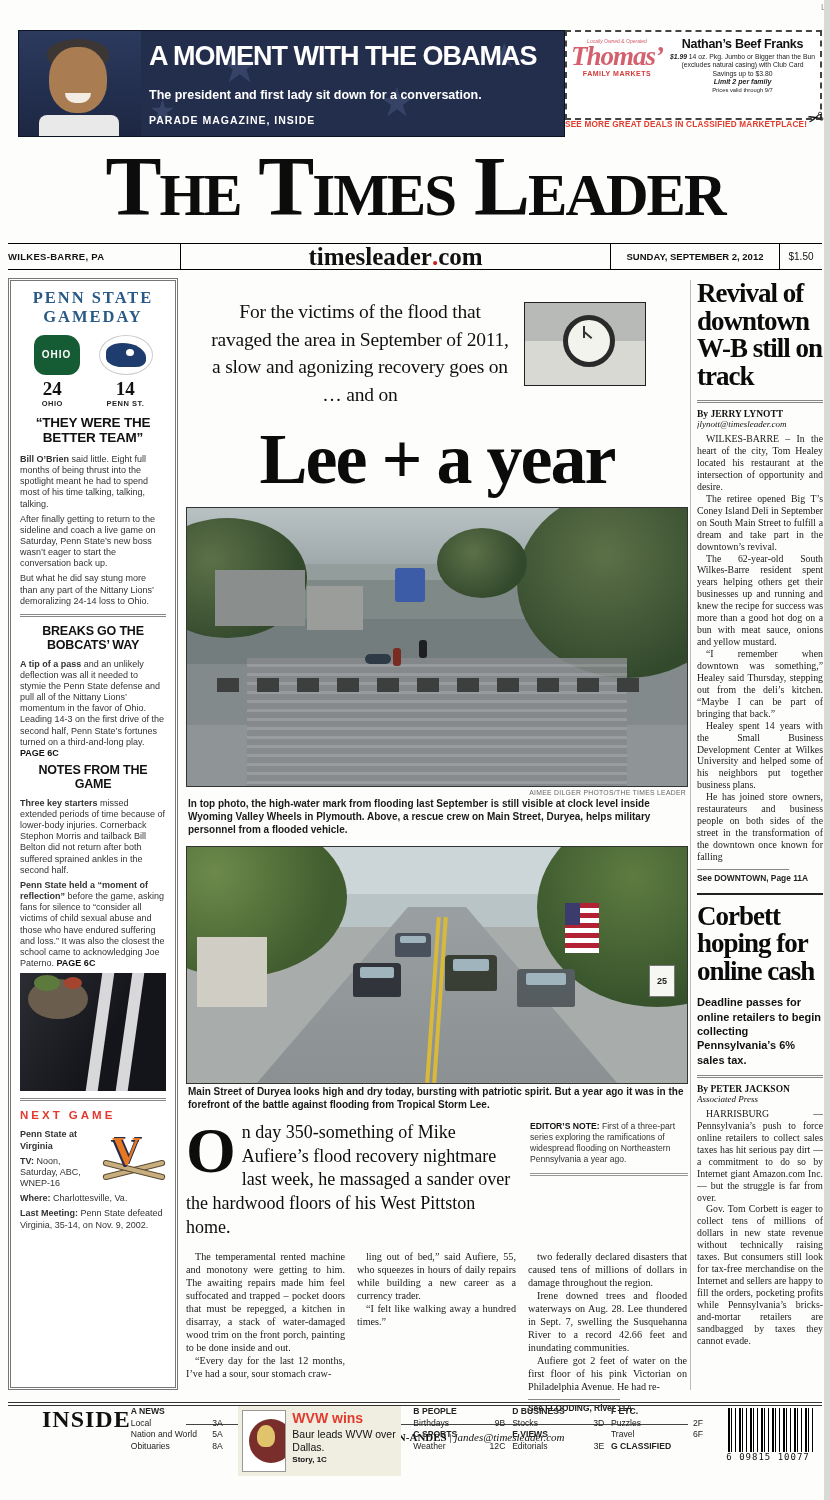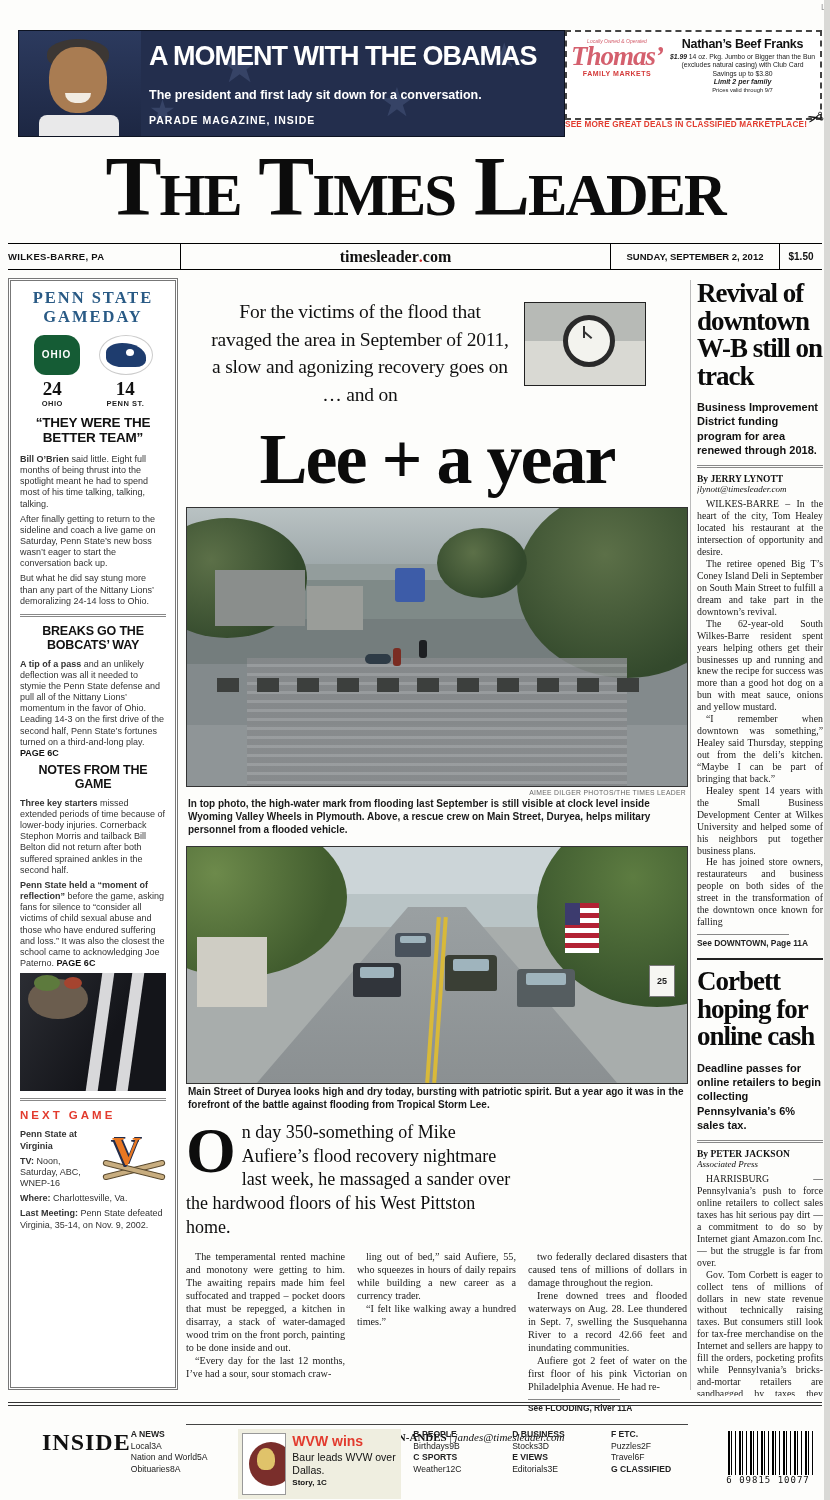--- a/index.html
+++ b/index.html
@@ -33,23 +33,23 @@
   .coupon-tiny{font-size:5.8px;}
   .scissors{position:absolute;right:-4px;bottom:-12px;font-size:20px;transform:scaleX(-1) rotate(15deg);color:#111;background:transparent;}
   .coupon-note{left:565px;top:120px;width:256px;font-size:8.2px;font-weight:bold;color:#e23b2e;letter-spacing:.2px;}
   .corner-mark{right:4px;top:2px;font-size:9px;color:#999;}
 
   
   .masthead{left:0;top:142px;width:830px;text-align:center;font-family:"Liberation Serif",serif;font-weight:bold;font-variant:small-caps;font-size:84px;line-height:1.06;letter-spacing:-2px;color:#0c0c0c;}
   .dateline{left:8px;top:243px;width:814px;height:25px;border-top:1.5px solid #000;border-bottom:1.5px solid #000;display:flex;align-items:center;}
   .dl-cell{height:100%;display:flex;align-items:center;}
   .dl-left{width:172px;font-size:9.5px;font-weight:bold;letter-spacing:.3px;}
-  .dl-mid{flex:1;justify-content:center;border-left:1px solid #000;border-right:1px solid #000;font-family:"Liberation Serif",serif;font-weight:bold;font-size:16px;}
+  .dl-mid{flex:1;justify-content:center;border-left:1px solid #000;border-right:1px solid #000;font-family:"Liberation Serif",serif;font-weight:bold;font-size:25px;}
   .dl-date{width:168px;justify-content:center;font-size:9.5px;font-weight:bold;}
-  .dl-price{width:42px;justify-content:center;border-left:1px solid #000;font-size:10px;font-weight:bold;}
+  .dl-price{width:42px;justify-content:center;border-left:1px solid #000;font-size:10px;font-weight:normal;}
   .reddot{color:#cc2222;}
 
   
   .sidebar{left:8px;top:278px;width:170px;height:1112px;border:3px double #777;background:#fff;padding:8px 9px;box-sizing:border-box;font-size:9px;line-height:1.24;color:#333;overflow:hidden;}
   .sb-title{text-align:center;font-family:"Liberation Serif",serif;font-weight:bold;font-size:16.5px;letter-spacing:2px;color:#295a85;line-height:1.15;}
   .sb-logos{display:flex;justify-content:space-around;align-items:center;margin:8px 4px 2px;}
   .logo-ohio{width:46px;height:40px;background:#155c35;border-radius:10px 14px 12px 12px;color:#fff;font-weight:bold;font-size:10px;display:flex;align-items:center;justify-content:center;letter-spacing:1px;}
   .logo-psu{width:52px;height:38px;background:#fff;border-radius:50%;position:relative;border:1px solid #ccc;overflow:hidden;}
   .psu-lion{position:absolute;left:6px;top:7px;width:40px;height:24px;background:#1e3c6e;border-radius:60% 90% 40% 60%;}
   .psu-eye{position:absolute;left:26px;top:13px;width:8px;height:7px;background:#fff;border-radius:50%;}
@@ -129,26 +129,26 @@
   .r-head{font-family:"Liberation Serif",serif;font-weight:bold;font-size:27px;line-height:1.02;letter-spacing:-1px;color:#0b0b0b;margin:2px 0 10px;}
   .r-sub{font-size:11px;font-weight:bold;line-height:1.3;color:#111;margin-bottom:8px;}
   .r-rule{border-top:3px double #888;margin:6px 0;}
   .r-by{font-family:"Liberation Serif",serif;font-weight:bold;font-size:9.5px;}
   .r-em{font-family:"Liberation Serif",serif;font-style:italic;font-size:9px;margin-bottom:4px;}
   .r-body{font-family:"Liberation Serif",serif;font-size:9.8px;line-height:1.22;text-align:justify;color:#181818;}
   .r-body p{margin:0;text-indent:9px;}
   .story-div{border-top:2px solid #222;margin:10px 0 8px;}
 
   
-  .footer{left:8px;top:1402px;width:814px;height:90px;border-top:4px double #333;padding-top:23px;box-sizing:border-box;}
+  .footer{left:8px;top:1402px;width:814px;height:90px;border-top:4px double #333;padding-top:0;box-sizing:border-box;}
   .f-flex{display:flex;align-items:flex-start;}
   .f-inside{width:96px;padding-left:34px;font-family:"Liberation Serif",serif;font-weight:bold;font-size:24px;letter-spacing:1px;}
   .f-col{font-size:8.6px;line-height:1.35;color:#222;}
   .f-col .h{font-weight:bold;}
-  .f-row{display:flex;width:92px;}
+  .f-row{display:flex;width:92px;justify-content:space-between;}
   .wvw{width:178px;height:70px;background:#efeee0;display:flex;margin:0 12px;padding:4px;box-sizing:border-box;}
   .wvw-img{width:56px;height:60px;background:#fff;border:1px solid #999;position:relative;overflow:hidden;}
   .wvw-helm{position:absolute;left:6px;top:8px;width:44px;height:44px;background:#7a2e2b;border-radius:50%;}
   .wvw-gold{position:absolute;left:14px;top:14px;width:18px;height:22px;background:#e0c36a;border-radius:50% 50% 40% 40%;}
   .wvw-txt{padding-left:6px;}
   .wvw-title{color:#e23b2e;font-weight:bold;font-size:14px;}
   .wvw-sub{font-size:10.5px;line-height:1.2;margin-top:2px;}
   .wvw-story{font-size:8px;font-weight:bold;margin-top:2px;}
   .barcode-wrap{margin-left:8px;width:118px;text-align:center;}
   .bars{height:44px;margin:2px 8px 0 14px;background:repeating-linear-gradient(90deg,#000 0 2px,#fff 2px 3px,#000 3px 4px,#fff 4px 7px,#000 7px 8px,#fff 8px 11px);}
@@ -310,20 +310,24 @@
         <div class="canton"></div>
       </div>
     <div class="sign25">25</div>
   </div>
   <div class="caption">Main Street of Duryea looks high and dry today, bursting with patriotic spirit. But a year ago it was in the forefront of the battle against flooding from Tropical Storm Lee.</div>
 
   <div class="story-flex">
     <div class="lead-block">
       <span class="dropcap">O</span><span>n day 350-something of Mike Aufiere’s flood recovery nightmare last week, he massaged a sander over the hardwood floors of his West Pittston home.</span>
     </div>
+    <div class="ednote">
+      <b>EDITOR’S NOTE:</b><span> First of a three-part series exploring the ramifications of widespread flooding on Northeastern Pennsylvania a year ago.</span>
+      <div class="ednote-rule"></div>
+    </div>
   </div>
 
   <div class="threecol">
     <div class="bodycol">
       <p>The temperamental rented machine and monotony were getting to him. The awaiting repairs made him feel suffocated and trapped – pocket doors that must be repegged, a kitchen in disarray, a stack of water-damaged wood trim on the front porch, painting to be done inside and out.</p>
       <p>“Every day for the last 12 months, I’ve had a sour, sour stomach craw-</p>
     </div>
     <div class="bodycol">
       <p>ling out of bed,” said Aufiere, 55, who squeezes in hours of daily repairs while building a new career as a currency trader.</p>
       <p>“I felt like walking away a hundred times.”</p>
@@ -338,21 +342,20 @@
   </div>
 
   <div class="byline-rule"></div>
   <div class="byline"><span class="nm">JENNIFER LEARN-ANDES</span> <span>| </span><span class="em">jandes@timesleader.com</span></div>
 </div>
 
 <div class="abs vrule"></div>
 
 <div class="abs right">
   <div class="r-head">Revival of downtown W-B still on track</div>
-  <div class="r-sub">Business Improvement District funding program for area renewed through 2018.</div>
   <div class="r-rule"></div>
   <div class="r-by">By JERRY LYNOTT</div>
   <div class="r-em">jlynott@timesleader.com</div>
   <div class="r-body">
     <p>WILKES-BARRE – In the heart of the city, Tom Healey located his restaurant at the intersection of opportunity and desire.</p>
     <p>The retiree opened Big T’s Coney Island Deli in September on South Main Street to fulfill a dream and take part in the downtown’s revival.</p>
     <p>The 62-year-old South Wilkes-Barre resident spent years helping others get their businesses up and running and knew the recipe for success was more than a good hot dog on a bun with meat sauce, onions and yellow mustard.</p>
     <p>“I remember when downtown was something,” Healey said Thursday, stepping out from the deli’s kitchen. “Maybe I can be part of bringing that back.”</p>
     <p>Healey spent 14 years with the Small Business Development Center at Wilkes University and helped some of his neighbors put together business plans.</p>
     <p>He has joined store owners, restaurateurs and business people on both sides of the street in the transformation of the downtown once known for falling</p>

